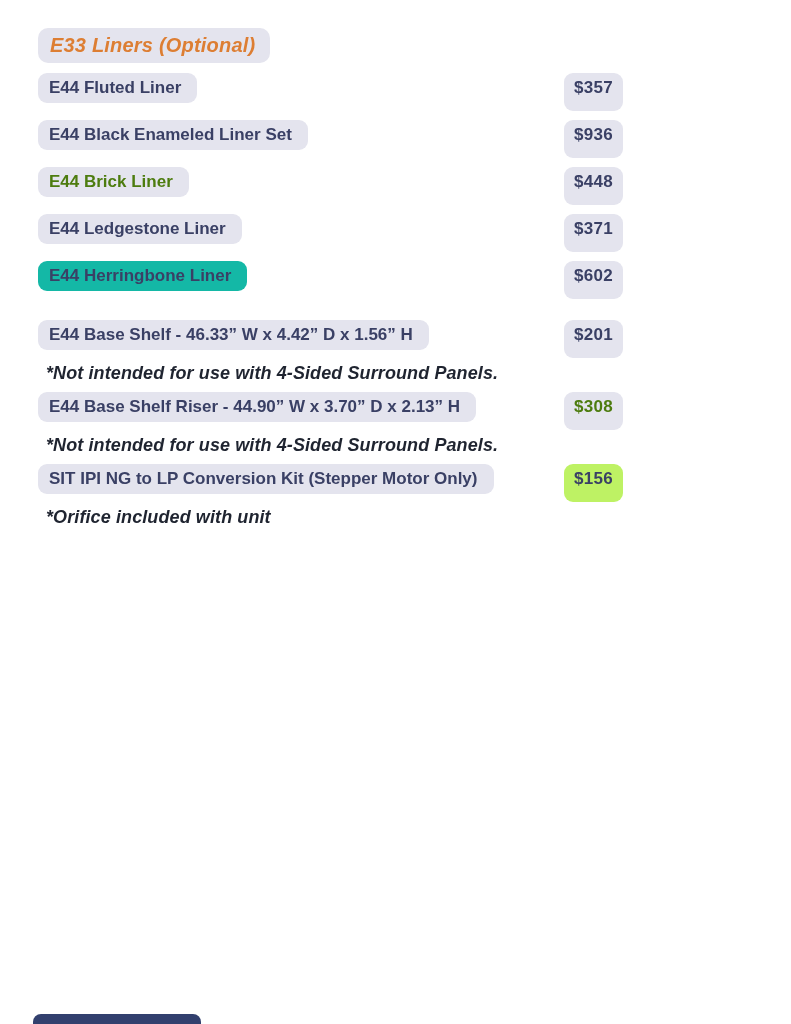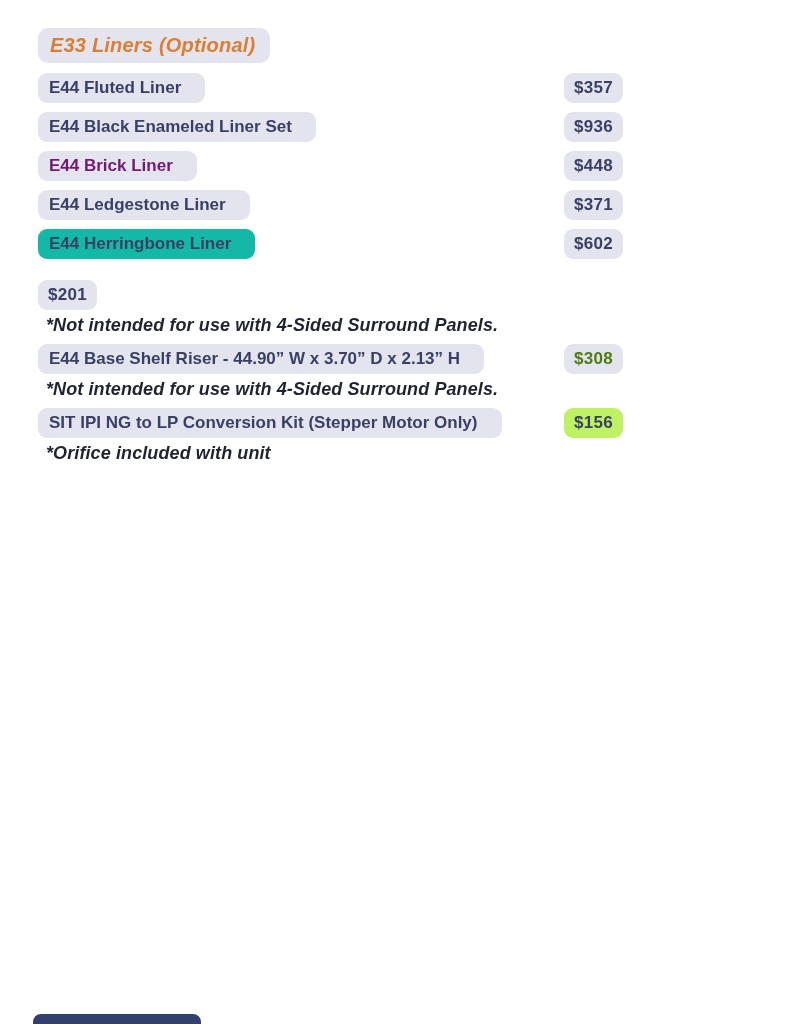--- a/index.html
+++ b/index.html
@@ -44,26 +44,26 @@
     align-items: flex-start;
     margin-bottom: 9px;
   }
   .pill {
     display: inline-block;
     background: #e4e4ee;
     color: #3a4065;
     font-size: 17px;
     font-weight: bold;
     line-height: 1;
-    padding: 6px 24px 7px 11px;
+    padding: 6px 16px 7px 11px;
     border-radius: 9px;
     white-space: nowrap;
   }
   .price.pill {
-    padding: 6px 10px 7px 10px;
+    padding: 6px 10px 15px 10px;
     letter-spacing: 0.3px;
   }
   .footnote {
     color: #1f2430;
     font-size: 18px;
     font-weight: bold;
     font-style: italic;
     margin: -4px 0 8px 8px;
     letter-spacing: 0.1px;
   }
@@ -98,21 +98,21 @@
   <div class="row-block">
     <div class="row">
       <span class="pill label" style="color: rgb(58, 64, 101); background: rgb(228, 228, 238);">E44 Black Enameled Liner Set</span>
       <span class="pill price" style="color: rgb(58, 64, 101); background: rgb(228, 228, 238);">$936</span>
     </div>
 
   </div>
 
   <div class="row-block">
     <div class="row">
-      <span class="pill label" style="color: #701a75; background: rgb(228, 228, 238);">E44 Brick Liner</span>
+      <span class="pill label" style="color: #4d7c0f; background: rgb(228, 228, 238);">E44 Brick Liner</span>
       <span class="pill price" style="color: rgb(58, 64, 101); background: rgb(228, 228, 238);">$448</span>
     </div>
 
   </div>
 
   <div class="row-block">
     <div class="row">
       <span class="pill label" style="color: rgb(58, 64, 101); background: rgb(228, 228, 238);">E44 Ledgestone Liner</span>
       <span class="pill price" style="color: rgb(58, 64, 101); background: rgb(228, 228, 238);">$371</span>
     </div>
@@ -126,20 +126,21 @@
     </div>
 
   </div>
 </div>
   </div>
 
   <div class="section">
     <div class="rows">
   <div class="row-block">
     <div class="row">
+      <span class="pill label" style="color: rgb(58, 64, 101); background: rgb(228, 228, 238);">E44 Base Shelf - 46.33” W x 4.42” D x 1.56” H</span>
       <span class="pill price" style="color: rgb(58, 64, 101); background: rgb(228, 228, 238);">$201</span>
     </div>
     <div class="footnote" style="color: rgb(31, 36, 48);">*Not intended for use with 4-Sided Surround Panels.</div>
   </div>
 
   <div class="row-block">
     <div class="row">
       <span class="pill label" style="color: rgb(58, 64, 101); background: rgb(228, 228, 238);">E44 Base Shelf Riser - 44.90” W x 3.70” D x 2.13” H</span>
       <span class="pill price" style="color: #4d7c0f; background: rgb(228, 228, 238);">$308</span>
     </div>

